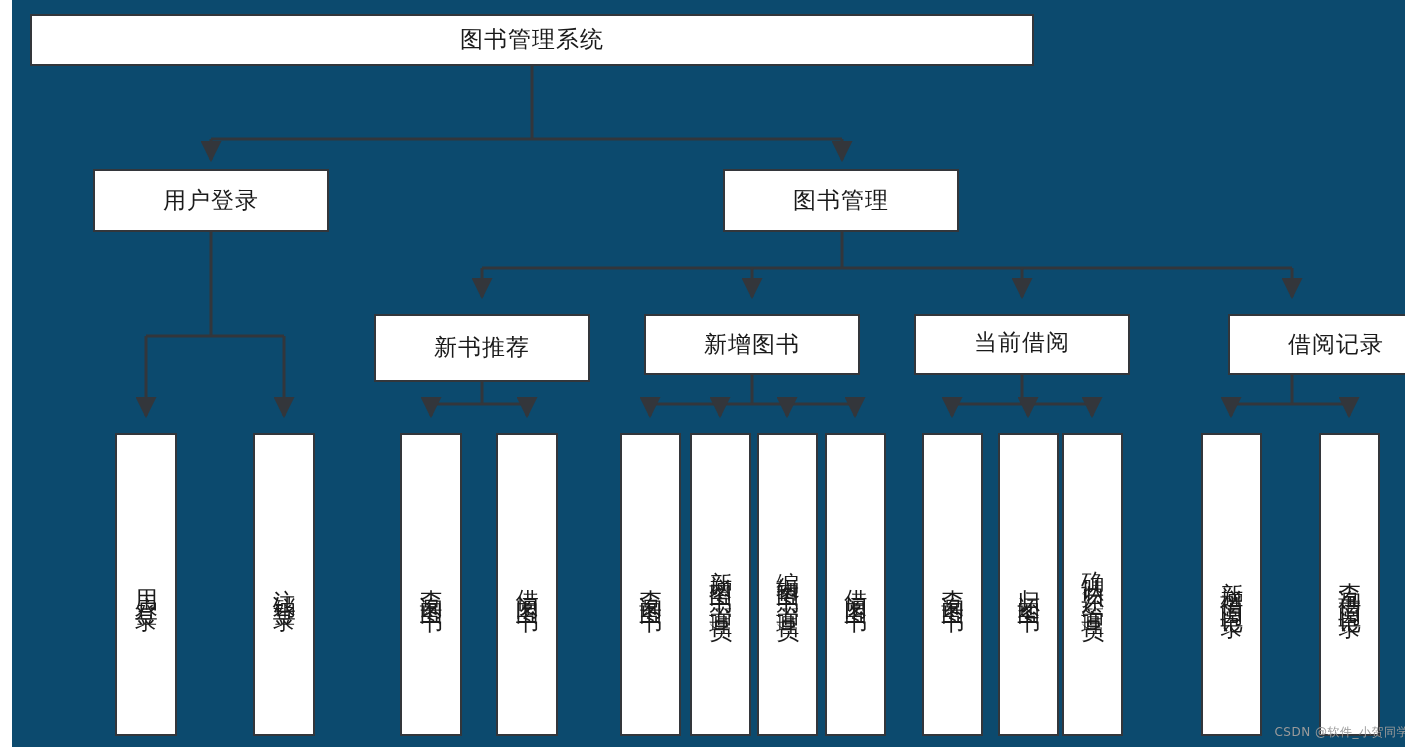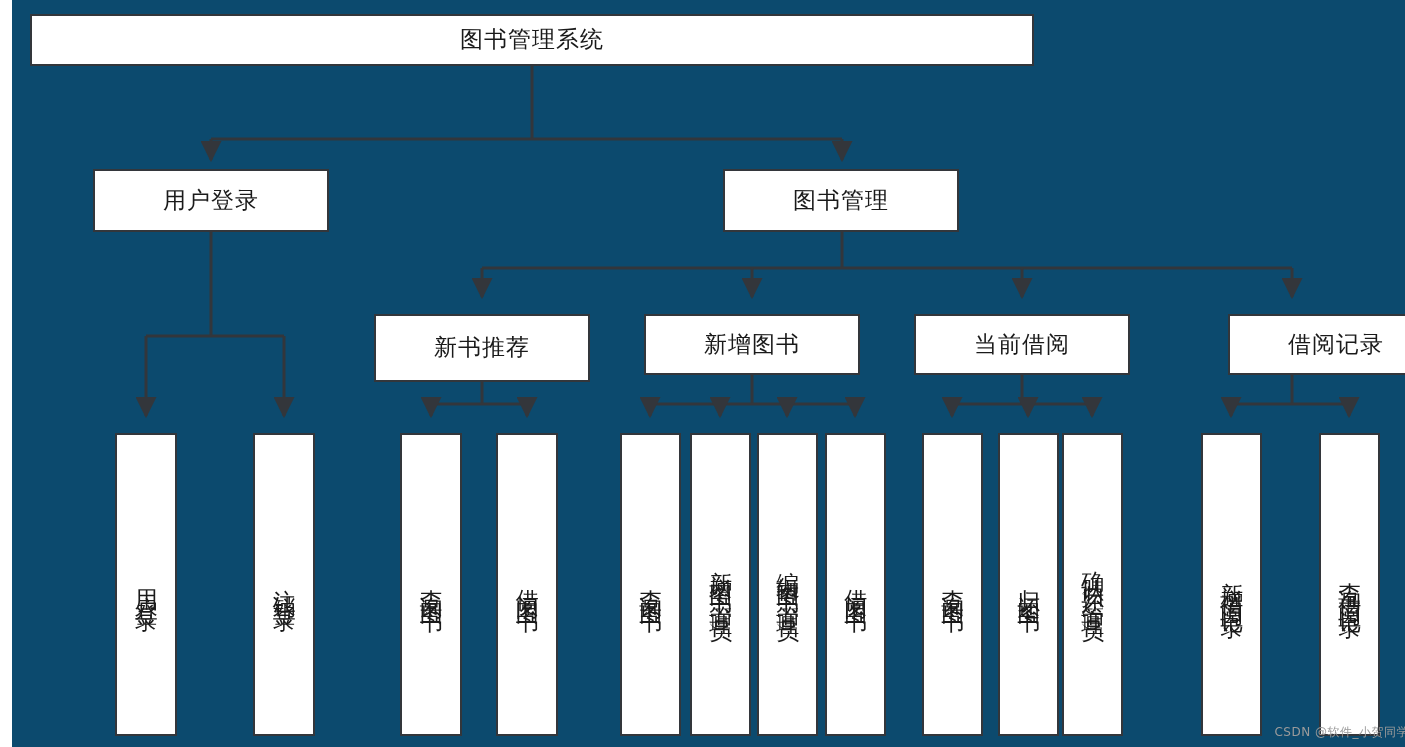--- a/index.html
+++ b/index.html
@@ -132,21 +132,21 @@
   <div class="node h" style="left:711px;top:169px;width:236px;height:63px;text-align:right;">
     <span>图书管理</span>
   </div>
 
   <div class="node h" style="left:362px;top:314px;width:216px;height:68px;">
     <span>新书推荐</span>
   </div>
   <div class="node h" style="left:632px;top:314px;width:216px;height:61px;">
     <span>新增图书</span>
   </div>
-  <div class="node h" style="left:902px;top:314px;width:216px;height:61px;">
+  <div class="node h" style="left:902px;top:314px;width:216px;height:61px;font-family:Liberation Mono, monospace;">
     <span>当前借阅</span>
   </div>
   <div class="node h" style="left:1216px;top:314px;width:216px;height:61px;">
     <span>借阅记录</span>
   </div>
 
   <div class="node v" style="left:103px;top:433px;width:62px;height:303px;">
     <span class="vtext">用户登录</span>
   </div>
   <div class="node v" style="left:241px;top:433px;width:62px;height:303px;">

